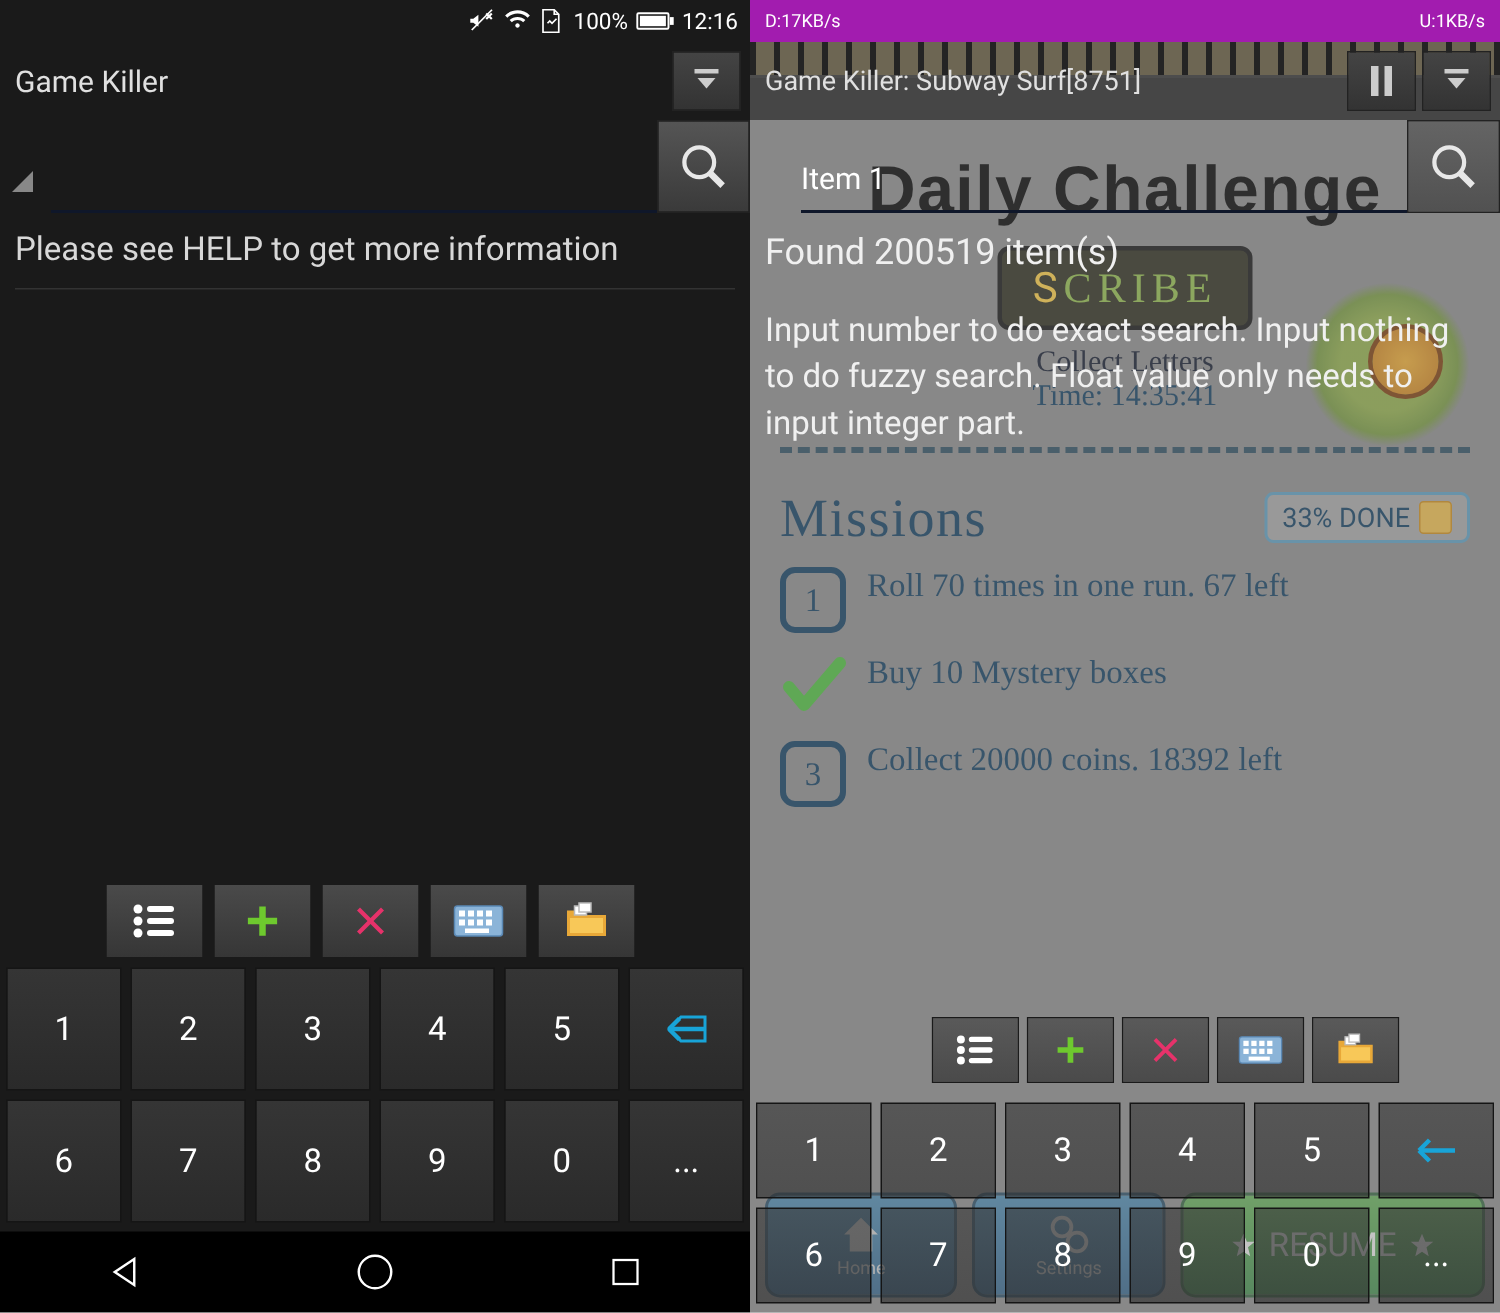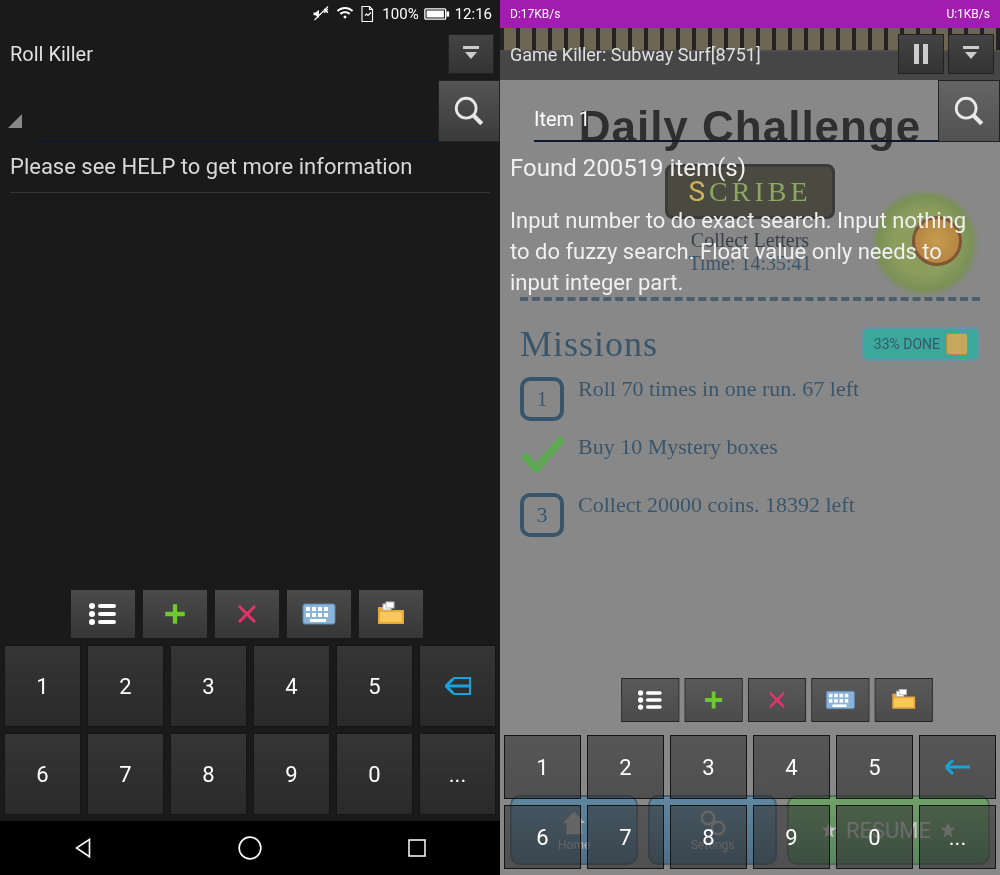--- a/index.html
+++ b/index.html
@@ -45,21 +45,21 @@
 .daily-title { font-family: Impact, sans-serif; font-size: 44px; color: #000000; letter-spacing: 1px; font-weight: 900; text-align: center; margin-top: 30px; }
 .scribe-box { background: #2a2a1a; border: 3px solid #111; border-radius: 8px; display: inline-block; padding: 8px 20px; margin: 12px 0 6px 0; font-family: Impact; font-size: 28px; letter-spacing: 4px; color: #8fb84a; }
 .scribe-s { color: #f5c842; }
 .collect-text { font-family: Impact; font-size: 20px; color: #0f172a; margin-top: 4px; }
 .timer-text { font-family: Impact; font-size: 20px; color: #0e3a5c; }
 .green-splat { position: absolute; right: 20px; top: 160px; width: 110px; height: 110px; background: radial-gradient(circle, #8fb82a 40%, #6a9a1a 60%, transparent 70%); border-radius: 50%; opacity: 0.7; }
 .coin-splat { position: absolute; right: 38px; top: 188px; width: 50px; height: 50px; background: radial-gradient(circle, #e8a830, #c47818); border: 3px solid #7a3a0a; border-radius: 50%; }
 .dash-divider { border-top: 4px dashed #2a4a5c; margin: 22px 0; }
 .missions-row { display: flex; align-items: center; justify-content: space-between; margin-bottom: 12px; }
 .missions-title { font-family: Impact; font-size: 36px; color: #0e3a5c; letter-spacing: 1px; }
-.done-badge { background: #14b8a6; border: 2px solid #5a9abc; border-radius: 6px; padding: 4px 10px; font-family: Impact; font-size: 14px; color: #0e3a5c; display: flex; align-items: center; gap: 6px; }
+.done-badge { background: #a3a3a3; border: 2px solid #5a9abc; border-radius: 6px; padding: 4px 10px; font-family: Impact; font-size: 18px; color: #0e3a5c; display: flex; align-items: center; gap: 6px; }
 .done-icon { width: 22px; height: 22px; background: #e8b848; border: 1px solid #c88818; border-radius: 3px; }
 .mission-item { display: flex; align-items: flex-start; gap: 14px; margin-bottom: 14px; }
 .mission-num-box { width: 44px; height: 44px; border: 4px solid #0e3a5c; border-radius: 10px; display: flex; align-items: center; justify-content: center; font-family: Impact; font-size: 22px; color: #0e3a5c; flex-shrink: 0; }
 .mission-check { width: 44px; height: 44px; display: flex; align-items: center; justify-content: center; flex-shrink: 0; }
 .mission-text { font-family: Impact; font-size: 22px; color: #0e3a5c; line-height: 1.1; }
 .game-bottom-bar { position: absolute; bottom: 0; left: 0; right: 0; height: 90px; display: flex; gap: 10px; padding: 10px; opacity: 0.5; }
 .game-bottom-btn { flex: 1; background: linear-gradient(#3a88b8, #1a5888); border: 2px solid #0a3858; border-radius: 10px; display: flex; flex-direction: column; align-items: center; justify-content: center; color: #ddd; font-family: Impact; font-size: 12px; }
 .game-resume-btn { flex: 1.6; background: linear-gradient(#5ab84a, #2a8838); border: 2px solid #1a5828; border-radius: 10px; display: flex; align-items: center; justify-content: center; color: #fff; font-family: Impact; font-size: 22px; gap: 8px; }
 
 
@@ -104,21 +104,21 @@
       <svg class="icon-svg" style="width:26px" viewBox="0 0 30 16">
           <rect x="1" y="2" width="24" height="12" rx="1" fill="none" stroke="#fff" stroke-width="1.5"></rect>
           <rect x="3" y="4" width="20" height="8" fill="#fff"></rect>
           <rect x="26" y="5" width="3" height="6" fill="#fff"></rect>
         </svg>
       <span>12:16</span>
     </div>
   </div>
 
   <div class="app-header">
-    <span class="app-title">Roll Killer</span>
+    <span class="app-title">Game Killer</span>
     <div class="header-buttons">
       <div class="header-btn">
         <svg width="24" height="24" viewBox="0 0 24 24">
             <rect x="4" y="4" width="16" height="3" fill="#ccc"></rect>
             <path d="M6 10l6 7 6-7z" fill="#ccc"></path>
           </svg>
       </div>
     </div>
   </div>
 

